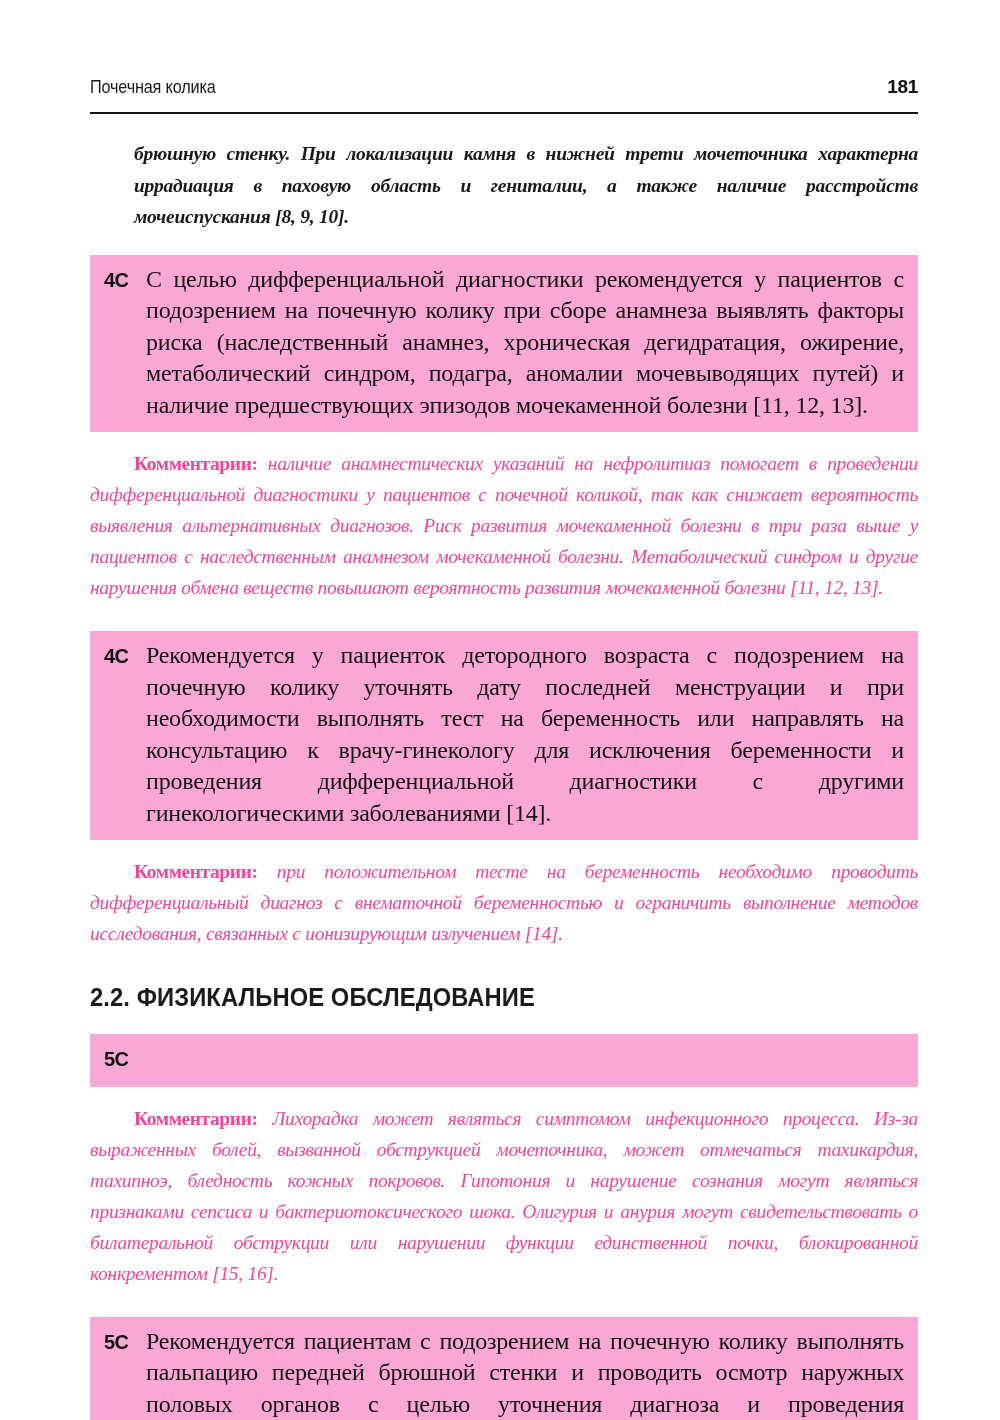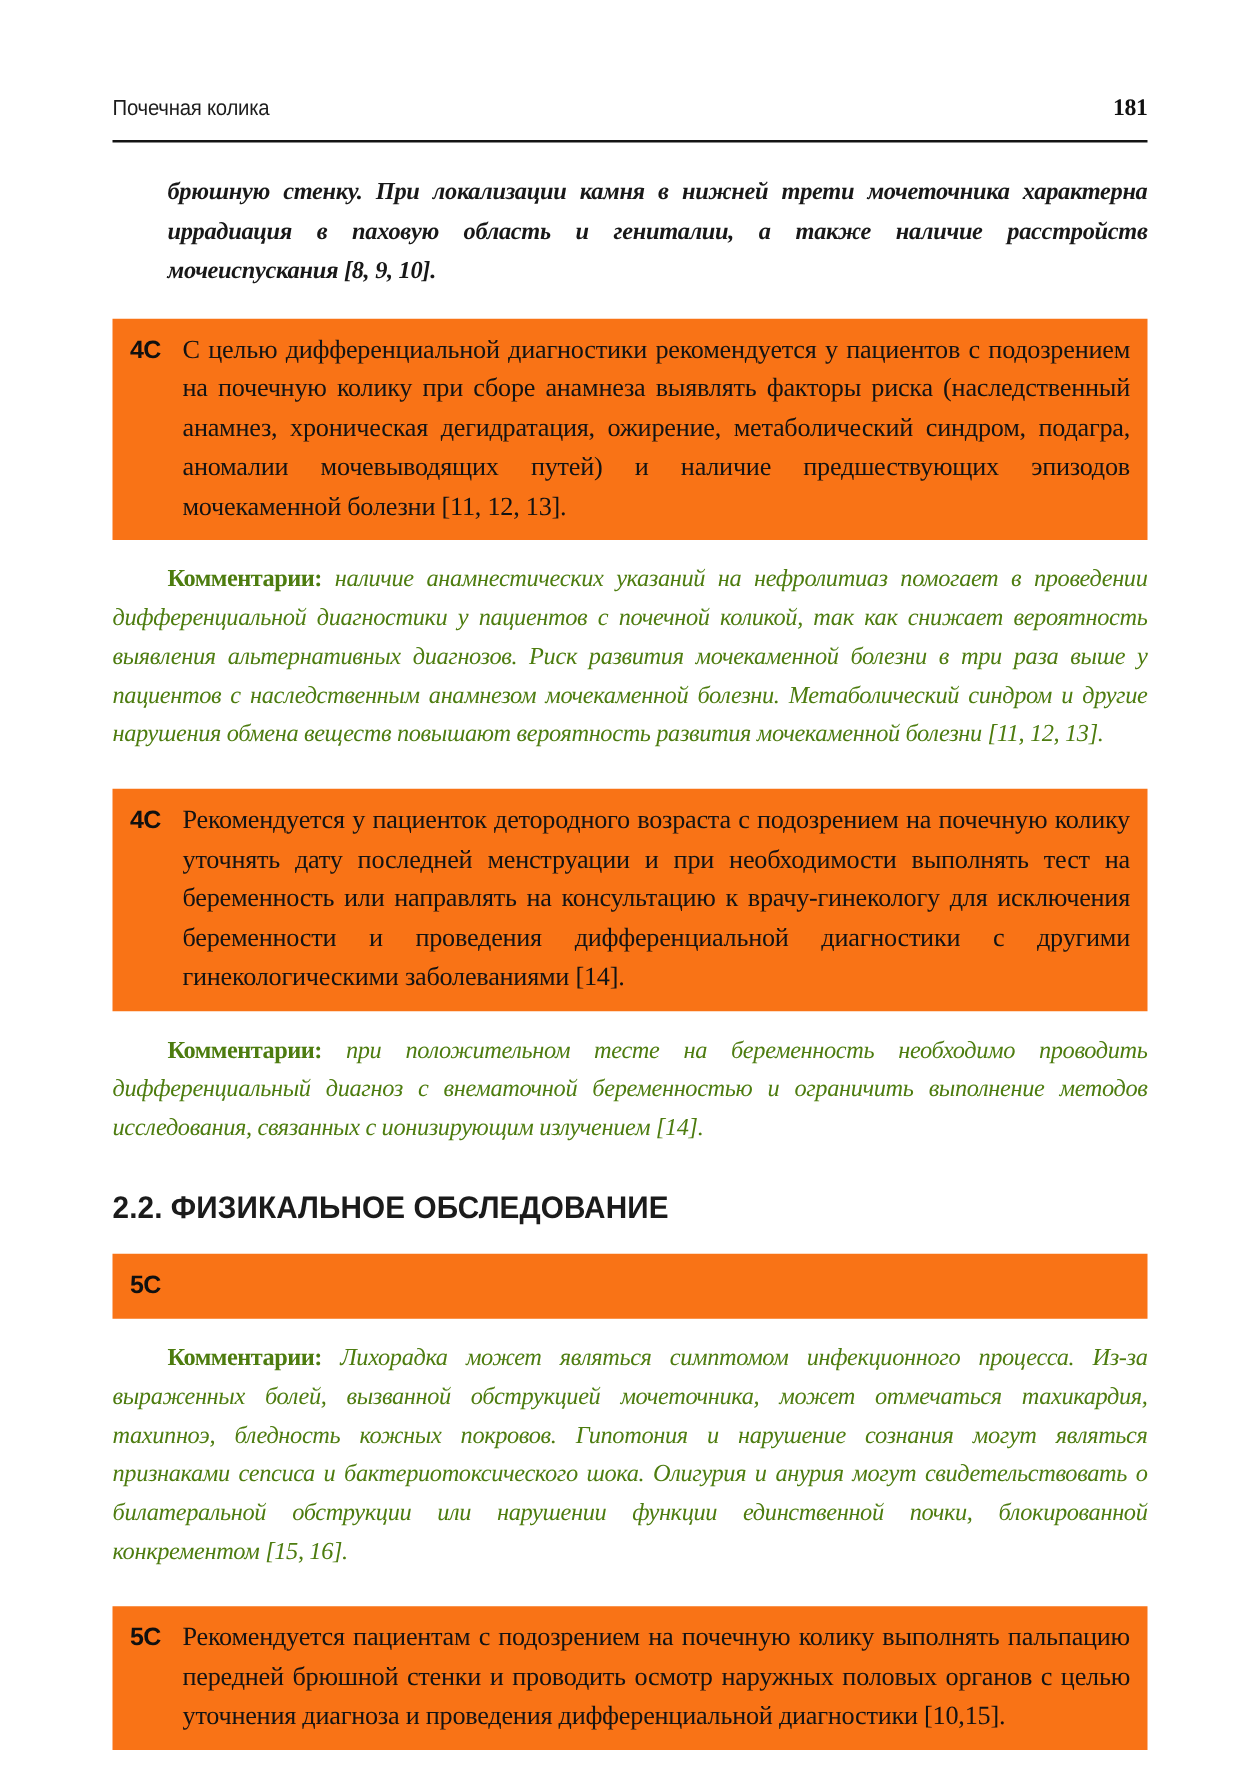--- a/index.html
+++ b/index.html
@@ -40,21 +40,21 @@
   .header-title {
     font-family: "Liberation Sans", "DejaVu Sans", sans-serif;
     font-size: 17.5px;
     font-weight: 400;
     letter-spacing: -0.2px;
     color: #1c1c1c;
     transform: scaleX(0.93);
     transform-origin: left center;
   }
   .header-pageno {
-    font-family: Liberation Serif, serif;
+    font-family: Liberation Sans, sans-serif;
     font-size: 19px;
     font-weight: 700;
     color: #111111;
     letter-spacing: -0.3px;
   }
   .header-rule {
     position: absolute;
     left: 90px;
     top: 112px;
     width: 828px;
@@ -87,59 +87,59 @@
   
   .intro {
     padding-left: 44px;
     padding-right: 0px;
     margin-top: 10px;
   }
 
   
   .rec {
     position: relative;
-    background: #f97316;
+    background: #f9a8d4;
     margin: 0;
     padding: 9px 14px 11px 14px;
     box-sizing: border-box;
     display: flex;
     align-items: flex-start;
     width: 828px;
   }
   .rec-grade {
     flex: 0 0 42px;
     font-family: "Liberation Sans", "DejaVu Sans", sans-serif;
     font-weight: 700;
     font-size: 20px;
     line-height: 31.5px;
     color: #101010;
     letter-spacing: -0.5px;
     padding-top: 1px;
   }
   .rec-text {
     flex: 1 1 auto;
     font-family: "Liberation Serif", "DejaVu Serif", serif;
-    font-size: 21px;
+    font-size: 24px;
     line-height: 31.5px;
     text-align: justify;
     text-justify: inter-word;
     color: #131313;
     letter-spacing: -0.2px;
     hyphens: manual;
   }
 
   
   .comment {
     font-family: "Liberation Serif", "DejaVu Serif", serif;
     font-style: italic;
     font-size: 19.5px;
     line-height: 31px;
     text-align: justify;
     text-justify: inter-word;
-    color: #4d7c0f;
+    color: #ec4899;
     margin: 0;
     padding: 0;
     letter-spacing: -0.3px;
   }
   .comment .lead {
     font-style: normal;
     font-weight: 700;
     font-family: "Liberation Serif", "DejaVu Serif", serif;
     letter-spacing: -0.4px;
   }

